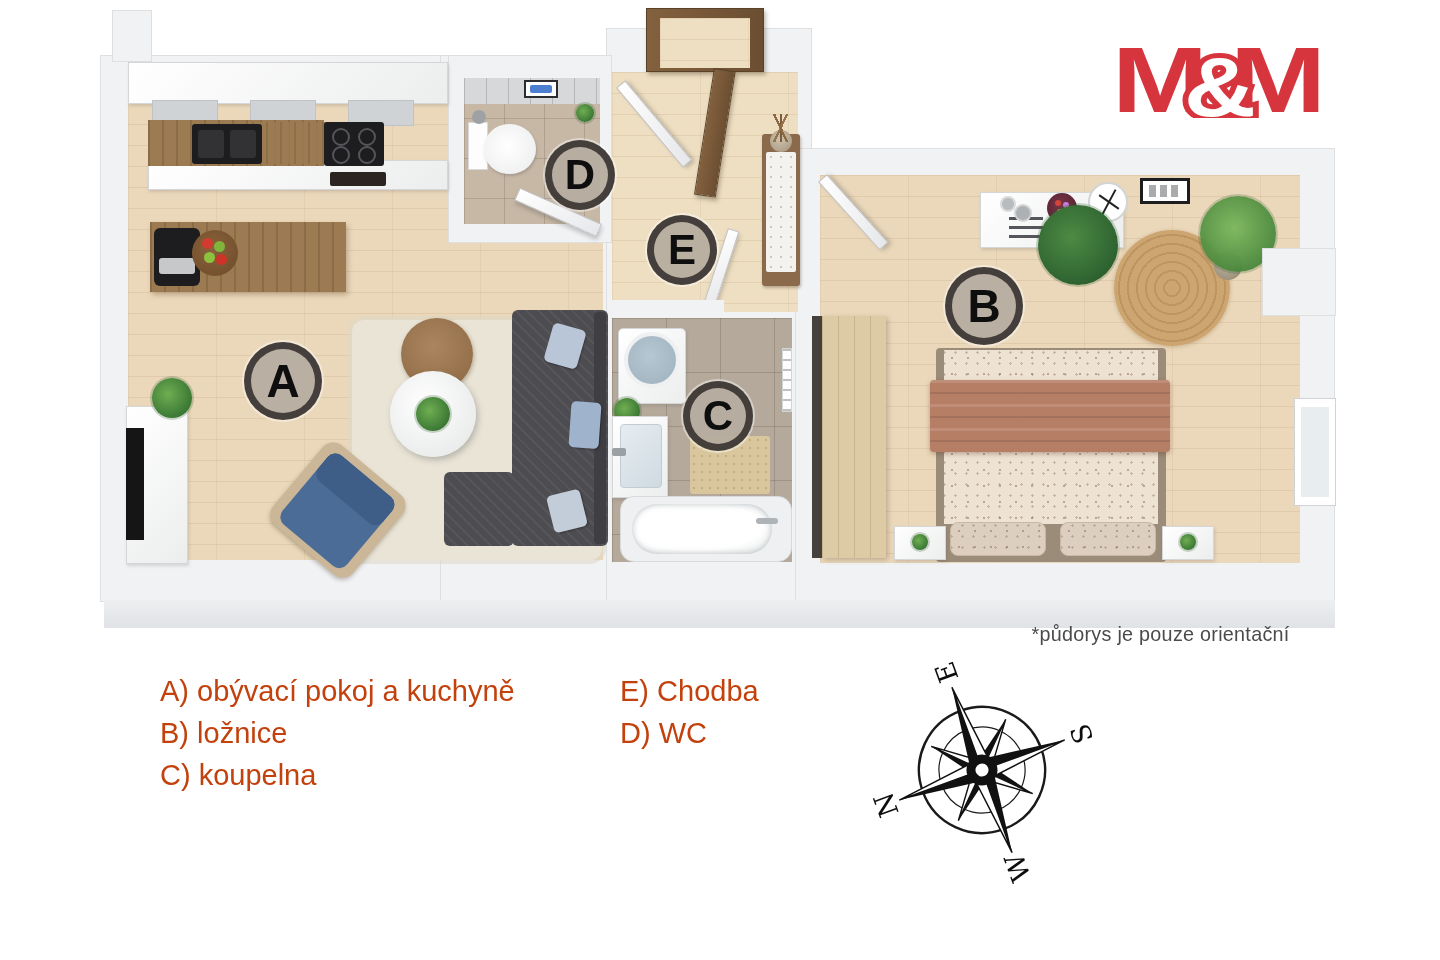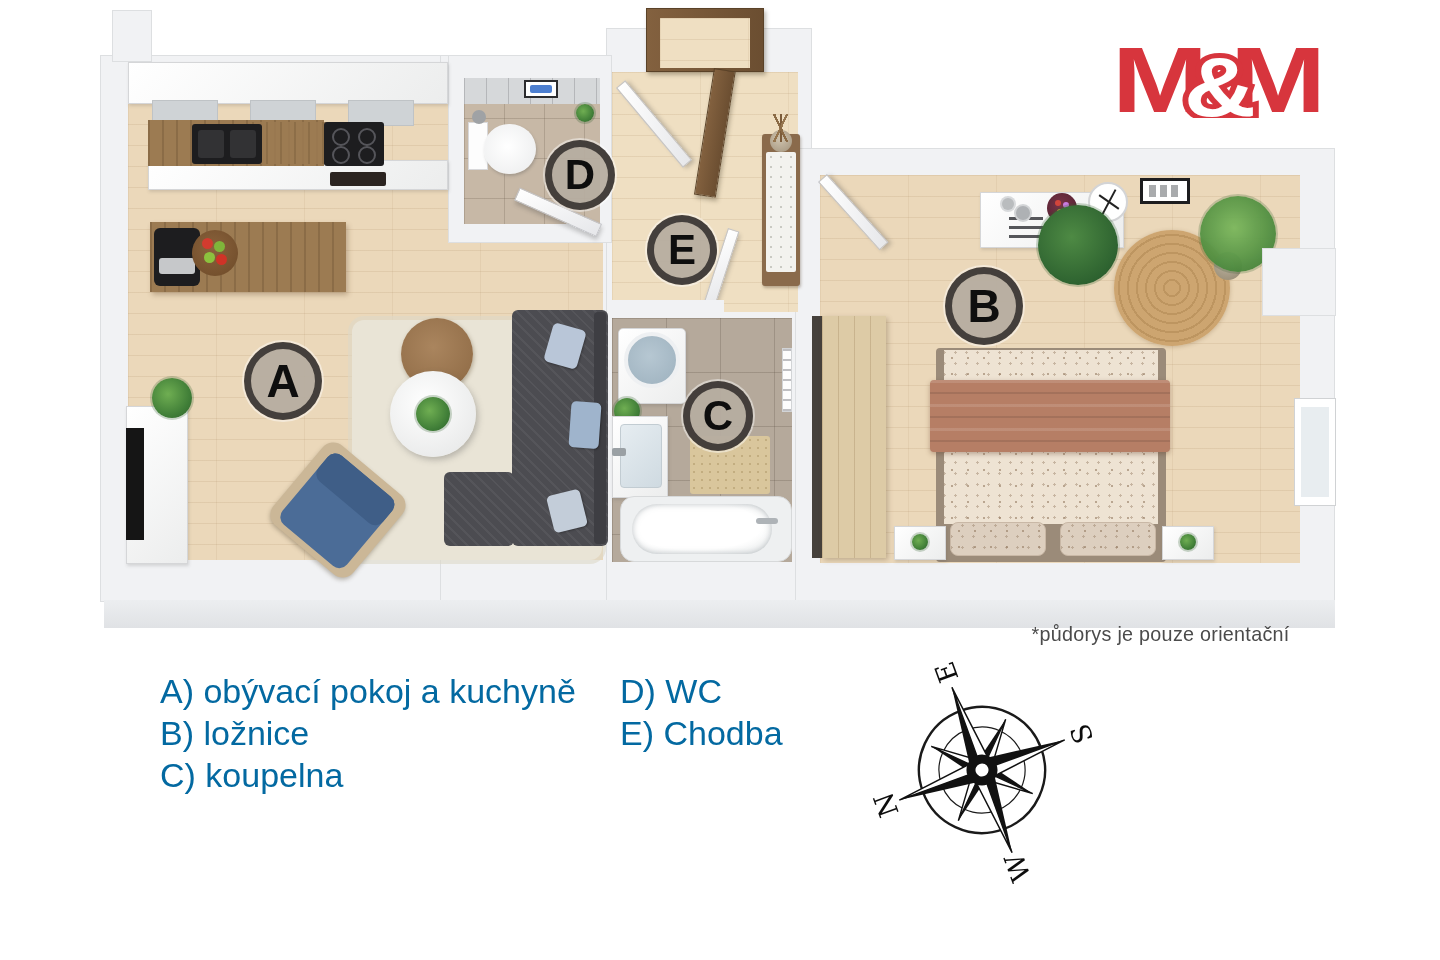--- a/index.html
+++ b/index.html
@@ -63,21 +63,21 @@
     font-weight:bold;color:#0e0e0e;}
   .marker.big{width:78px;height:78px;font-size:46px;}
   .marker.small{width:70px;height:70px;font-size:42px;}
 
   
   #logo-bar{display:flex;align-items:center;justify-content:center;
     background:linear-gradient(180deg,#4fabe2,#2e8ecd);
     color:#ffffff;font-weight:bold;font-size:19px;letter-spacing:11px;text-indent:11px;}
 
   
-  .legend-col{font-size:34px;line-height:42px;color:#0369a1;}
+  .legend-col{font-size:29px;line-height:42px;color:#c2410c;}
   #disclaimer{font-size:21px;color:#4b4b4b;letter-spacing:.3px;transform:scaleX(.94);transform-origin:right;}
 </style>
 </head>
 <body>
 
 <div id="stage">
 
   <div class="a" id="plan" style="left:0;top:0;width:1440px;height:660px;">
 
     <div class="a wall" style="left:100px;top:55px;width:520px;height:547px;"></div>
@@ -251,22 +251,22 @@
   </div>
 
   <div class="a" id="disclaimer" style="right:150px;top:622px;">*půdorys je pouze orientační</div>
 
   <div class="a legend-col" style="left:160px;top:670px;">
     <div>A) obývací pokoj a kuchyně</div>
     <div>B) ložnice</div>
     <div>C) koupelna</div>
   </div>
   <div class="a legend-col" style="left:620px;top:670px;">
+    <div>E) Chodba</div>
     <div>D) WC</div>
-    <div>E) Chodba</div>
   </div>
 
   <svg class="a" style="left:862px;top:648px;" width="240" height="245" viewBox="-120 -122 240 245">
     <g transform="rotate(250)">
       <circle r="63" fill="none" stroke="#1a1a1a" stroke-width="2.4"></circle>
       <circle r="43" fill="none" stroke="#1a1a1a" stroke-width="1.2"></circle>
 
       <g transform="rotate(45)">
         <path d="M0,-56 L8.5,0 L0,0 Z" fill="#ffffff" stroke="#111" stroke-width="1.4"></path>
           <path d="M0,-56 L-8.5,0 L0,0 Z" fill="#111"></path>

